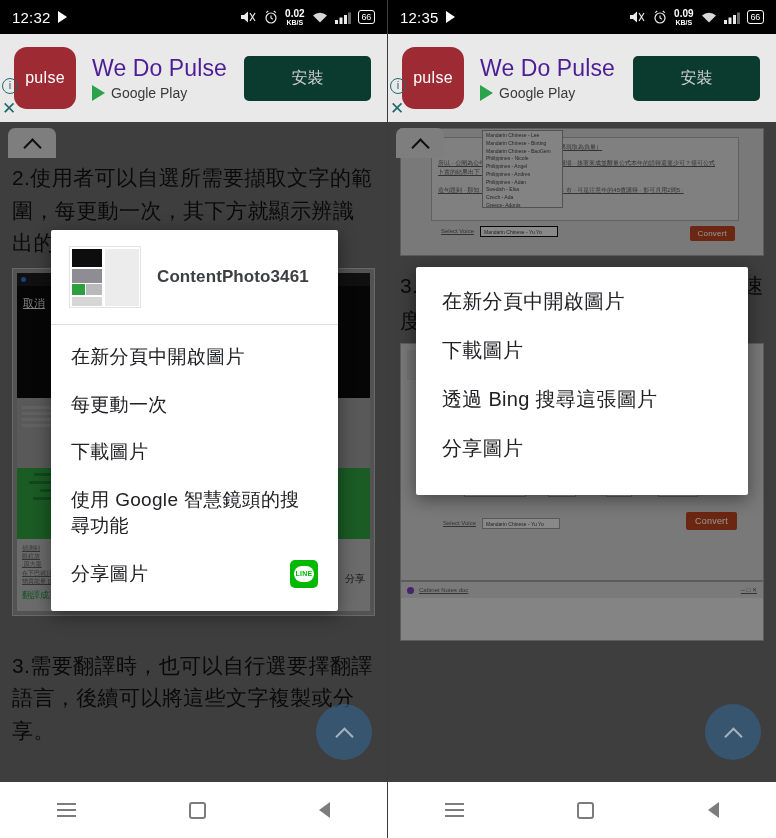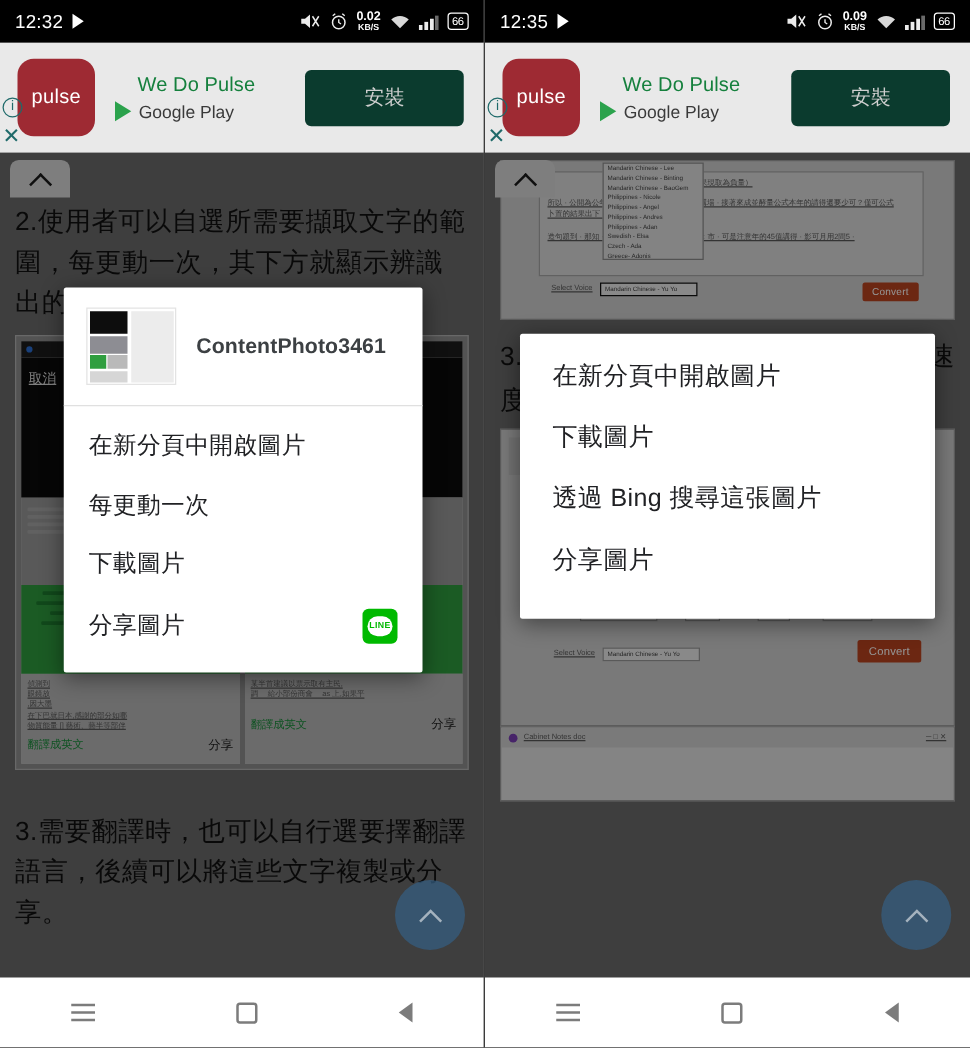--- a/index.html
+++ b/index.html
@@ -2,21 +2,21 @@
 <html><head>
 <meta charset="utf-8">
 <style>
   * { box-sizing: border-box; margin: 0; padding: 0; }
   html, body {
     width: 776px; height: 838px;
     background: #5c5c5c;
     font-family: "Liberation Sans", "DejaVu Sans", sans-serif;
     overflow: hidden;
   }
-  .screens { display: flex; width: 776px; height: 630px; }
+  .screens { display: flex; width: 776px; height: 838px; align-items: flex-end; }
   .phone {
     width: 388px; height: 838px; position: relative;
     background: #6b6b6b; overflow: hidden;
   }
   .phone.left  { border-right: 1px solid #3b3b3b; }
 
   
   .statusbar {
     height: 34px; background: #000; color: #fff;
     display: flex; align-items: center;
@@ -40,21 +40,21 @@
   .ad {
     height: 88px; background: #e9e9e9; position: relative;
     display: flex; align-items: center; padding: 0 14px; z-index: 30;
   }
   .ad-icon {
     width: 62px; height: 62px; border-radius: 13px; background: #9e2a33;
     display: flex; align-items: center; justify-content: center;
     color: #fff; font-size: 16px; letter-spacing: .3px; flex: 0 0 auto;
   }
   .ad-text { margin-left: 16px; flex: 1 1 auto; }
-  .ad-title { font-size: 16px; color: #15803d; letter-spacing: .1px; margin-left: 18px; }
+  .ad-title { font-size: 23px; color: #4c1d95; letter-spacing: .1px; }
   .ad-sub {
     display: flex; align-items: center; gap: 6px;
     margin-top: 3px; font-size: 14px; color: #3a3a3a;
   }
   .gp-tri { width: 0; height: 0; border-left: 13px solid #2ba24c;
             border-top: 8px solid transparent; border-bottom: 8px solid transparent; }
   .ad-cta {
     width: 127px; height: 45px; background: #0b3b2e; color: #cfcfcf;
     border-radius: 5px; display: flex; align-items: center; justify-content: center;
     font-size: 16px; flex: 0 0 auto; margin-right: 2px;
@@ -319,20 +319,23 @@
         </div>
         <div class="menu-items">
           <div class="menu-item">
             <span>在新分頁中開啟圖片</span>
           </div>
           <div class="menu-item">
             <span>每更動一次</span>
           </div>
           <div class="menu-item">
             <span>下載圖片</span>
+          </div>
+          <div class="menu-item" style="padding-right:32px;">
+            <span>使用 Google 智慧鏡頭的搜尋功能</span>
           </div>
           <div class="menu-item">
             <span>分享圖片</span>
             <span class="line-badge">
               <span class="line-bubble">LINE</span>
             </span>
           </div>
         </div>
       </div>
 

